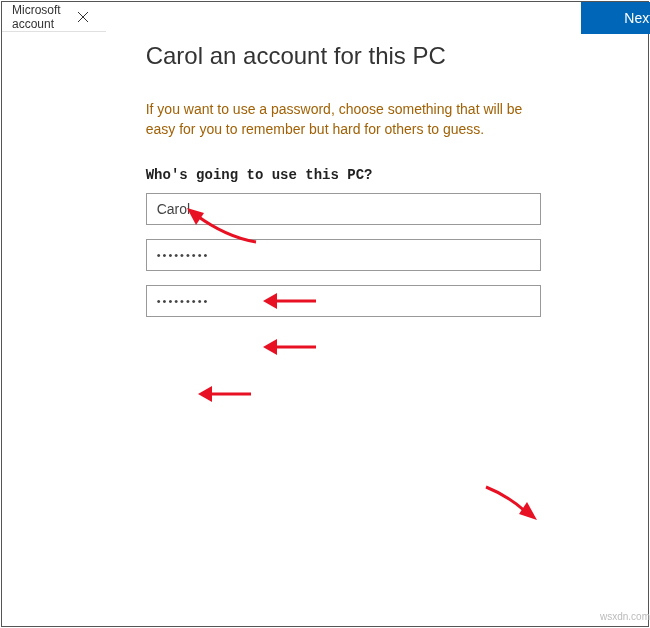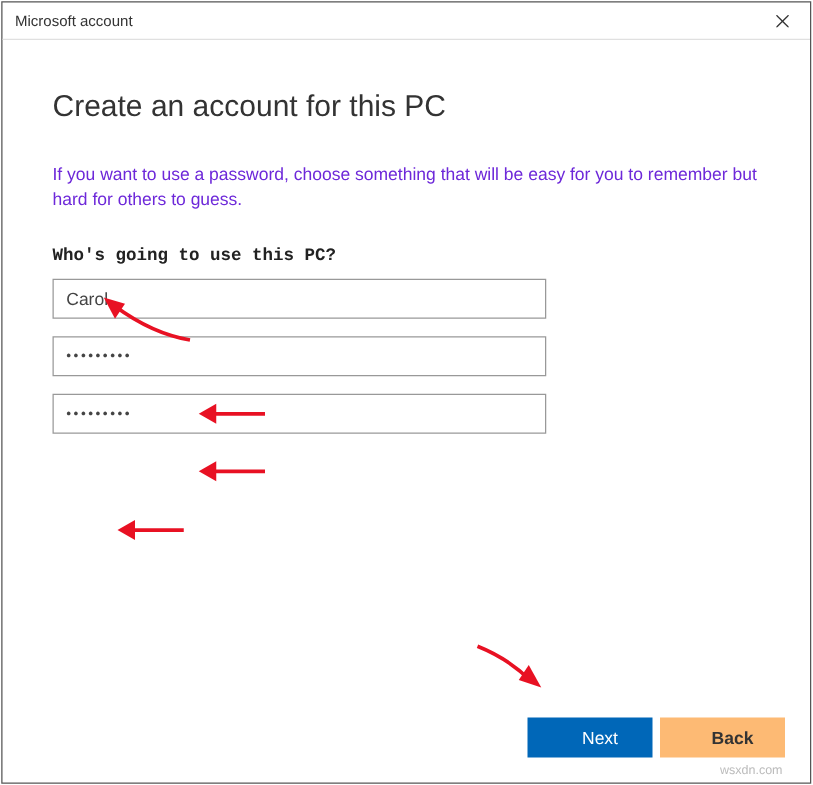--- a/index.html
+++ b/index.html
@@ -13,21 +13,21 @@
       width: 650px;
       height: 628px;
       overflow: hidden;
     }
     .window {
       border: 1px solid #555;
       width: 648px;
       height: 626px;
       margin: 1px;
       display: flex;
-      flex-direction: column;
+      flex-direction: row;
       background: #fff;
     }
     .titlebar {
       height: 30px;
       display: flex;
       align-items: center;
       border-bottom: 1px solid #e0e0e0;
     }
     .titlebar-title {
       font-size: 12px;
@@ -50,21 +50,21 @@
       position: relative;
     }
     .heading {
       font-size: 24px;
       font-weight: 300;
       color: #333;
       margin-bottom: 30px;
     }
     .description {
       font-size: 14px;
-      color: #6d28d9;
+      color: #a16207;
       line-height: 1.4;
       margin-bottom: 28px;
     }
     .section-label {
       font-size: 14px;
       font-weight: 600;
       color: #222;
       margin-bottom: 10px;
       font-family: Liberation Mono, monospace;
     }
@@ -110,41 +110,41 @@
       color: #333;
       font-weight: bold;
     }
     .arrow {
       position: absolute;
       pointer-events: none;
     }
     .watermark {
       position: absolute;
       bottom: 6px;
-      right: 24px;
+      right: 0;
       font-size: 10px;
       color: #bbb;
     }
   </style>
 </head>
 <body>
 
 <div class="window">
   <div class="titlebar">
     <div class="titlebar-title">Microsoft account</div>
     <div class="close-btn">
       <svg width="10" height="10" viewBox="0 0 10 10">
         <line x1="0" y1="0" x2="10" y2="10" stroke="#333" stroke-width="1"></line>
         <line x1="10" y1="0" x2="0" y2="10" stroke="#333" stroke-width="1"></line>
       </svg>
     </div>
   </div>
 
   <div class="content">
-    <h1 class="heading">Create an account for this PC</h1>
+    <h1 class="heading">Carol an account for this PC</h1>
     <p class="description">If you want to use a password, choose something that will be easy for you to remember but hard for others to guess.</p>
 
     <div class="section-label">Who's going to use this PC?</div>
     <input type="text" class="text-input" value="Carol" style="">
 
     <input type="text" class="text-input password" value="•••••••••" style="">
     <input type="text" class="text-input password" value="•••••••••" style="">
 
     <svg class="arrow" style="left:80px; top:205px;" width="80" height="40" viewBox="0 0 80 40">
       <path d="M 70 35 Q 40 30 10 8" stroke="#e81123" stroke-width="3" fill="none"></path>

